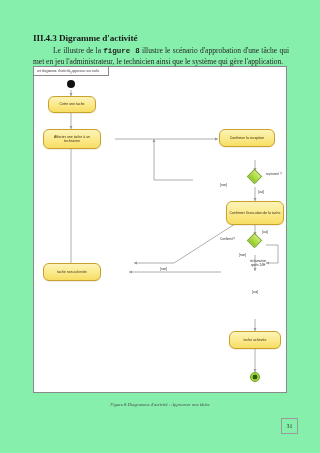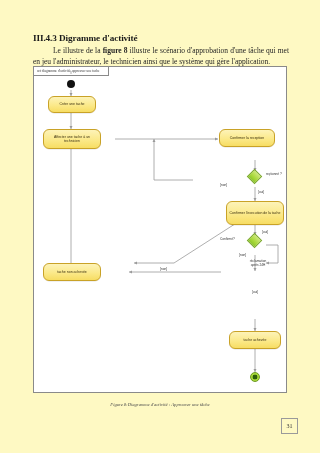--- a/index.html
+++ b/index.html
@@ -9,41 +9,41 @@
     height: 453px;
     background: #ffffff;
     font-family: "Liberation Serif", serif;
     overflow: hidden;
     position: relative;
   }
   .page {
     position: absolute;
     left: 0; top: 0;
     width: 320px; height: 453px;
-    background: #fef9c3;
+    background: #86efac;
   }
   .heading {
     position: absolute;
     left: 33px; top: 33px;
     font-size: 9.2px;
     font-weight: bold;
     color: #1a1a1a;
     letter-spacing: -0.1px;
   }
   .para {
     position: absolute;
     left: 33px; top: 46px;
     width: 256px;
     font-size: 7.5px;
     line-height: 10.5px;
     color: #242424;
     text-align: justify;
     text-indent: 20px;
   }
-  .para b { font-weight: bold; }
+  .para b { font-weight: bold; font-family: Liberation Mono, monospace; }
 
   .frame {
     position: absolute;
     left: 33px; top: 66px;
     width: 254px; height: 327px;
     border: 1px solid #8a8a8a;
     background: #ffffff;
   }
   .frame-tab {
     position: absolute;

